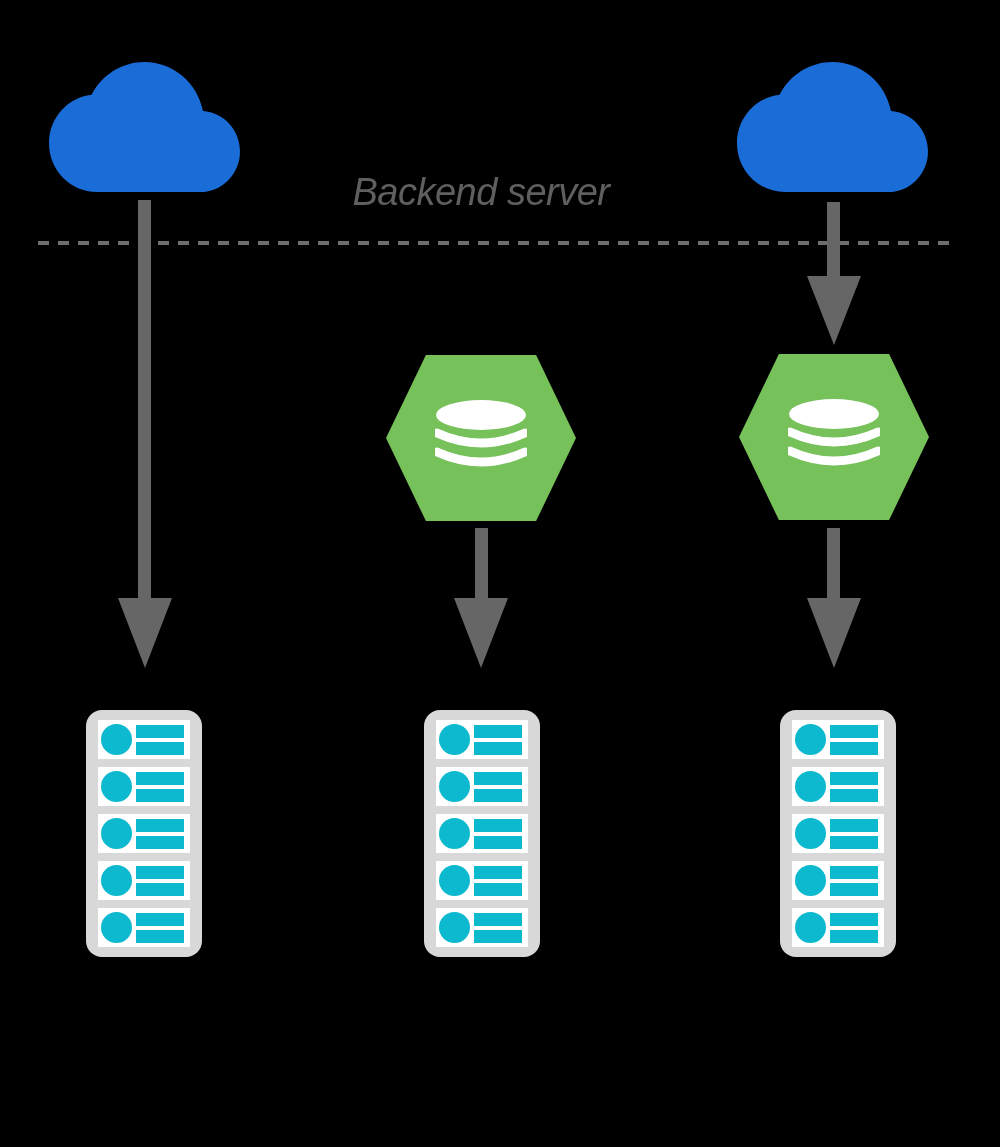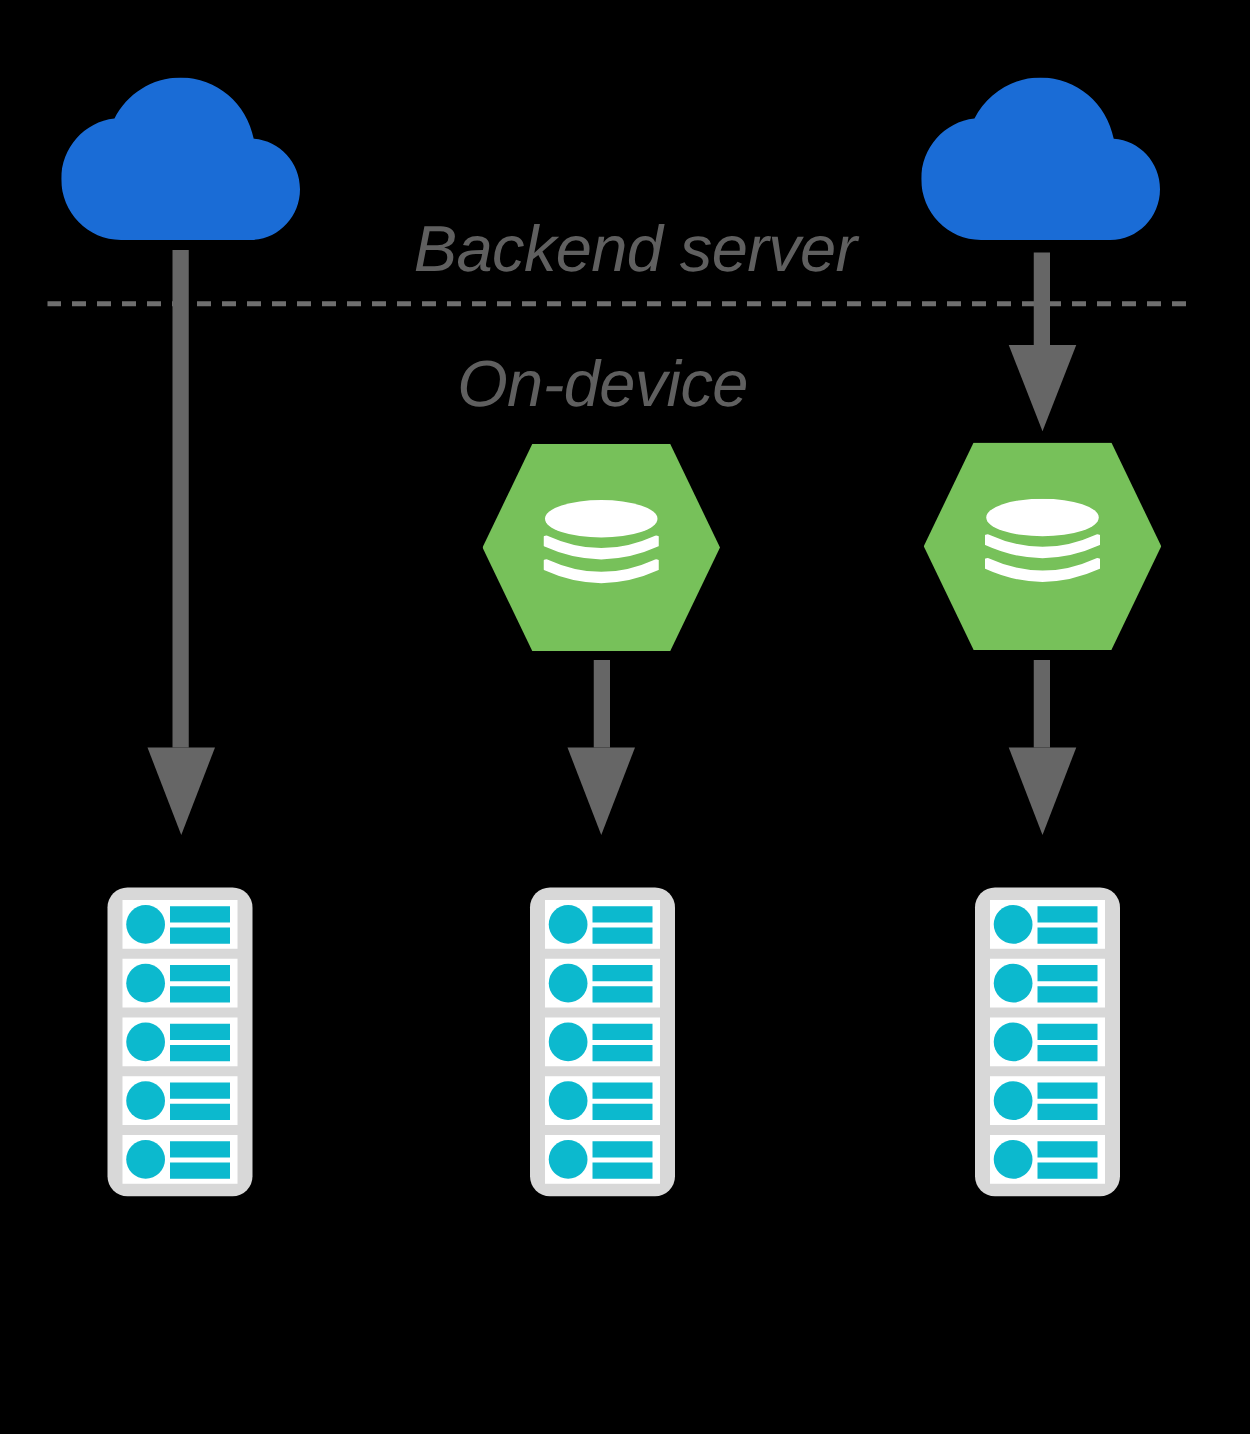--- a/index.html
+++ b/index.html
@@ -14,21 +14,21 @@
     background: var(--background, #000000);
     overflow: hidden;
     font-family: "Liberation Sans", sans-serif;
   }
   .abs { position: absolute; }
 
   
   .zone-label {
     color: var(--label-gray, #5f5f5f);
     font-style: italic;
-    font-size: 52px;
+    font-size: 38px;
     font-weight: 400;
     text-align: center;
     letter-spacing: -0.5px;
     line-height: 1.1;
     white-space: nowrap;
   }
 
   
   .divider {
     height: 4px;
@@ -107,21 +107,20 @@
   }
 </style>
 </head>
 <body>
 
 <div class="canvas">
 
   <div class="abs divider" style="left:38px; top:241px; width:917px;"></div>
 
   <div class="abs zone-label" style="left:331px; top:172px; width:300px;">Backend server</div>
-  <div class="abs zone-label" style="left:332px; top:280px; width:300px;">On-device</div>
 
   <div class="abs cloud" style="left:49px; top:62px; width:191px; height:130px;">
     <svg viewBox="0 4 24 16" preserveAspectRatio="none" aria-hidden="true">
       <path fill="currentColor" d="M19.35 10.04C18.67 6.59 15.64 4 12 4 9.11 4 6.6 5.64 5.35 8.04 2.34 8.36 0 10.91 0 14c0 3.31 2.69 6 6 6h13c2.76 0 5-2.24 5-5 0-2.64-2.05-4.78-4.65-4.96z"></path>
     </svg>
   </div>
   <div>
     <div class="abs arrow-shaft" style="left:138px; top:200px; height:398px;"></div>
     <div class="abs arrow-head" style="left:118px; top:598px;"></div>
   </div>

